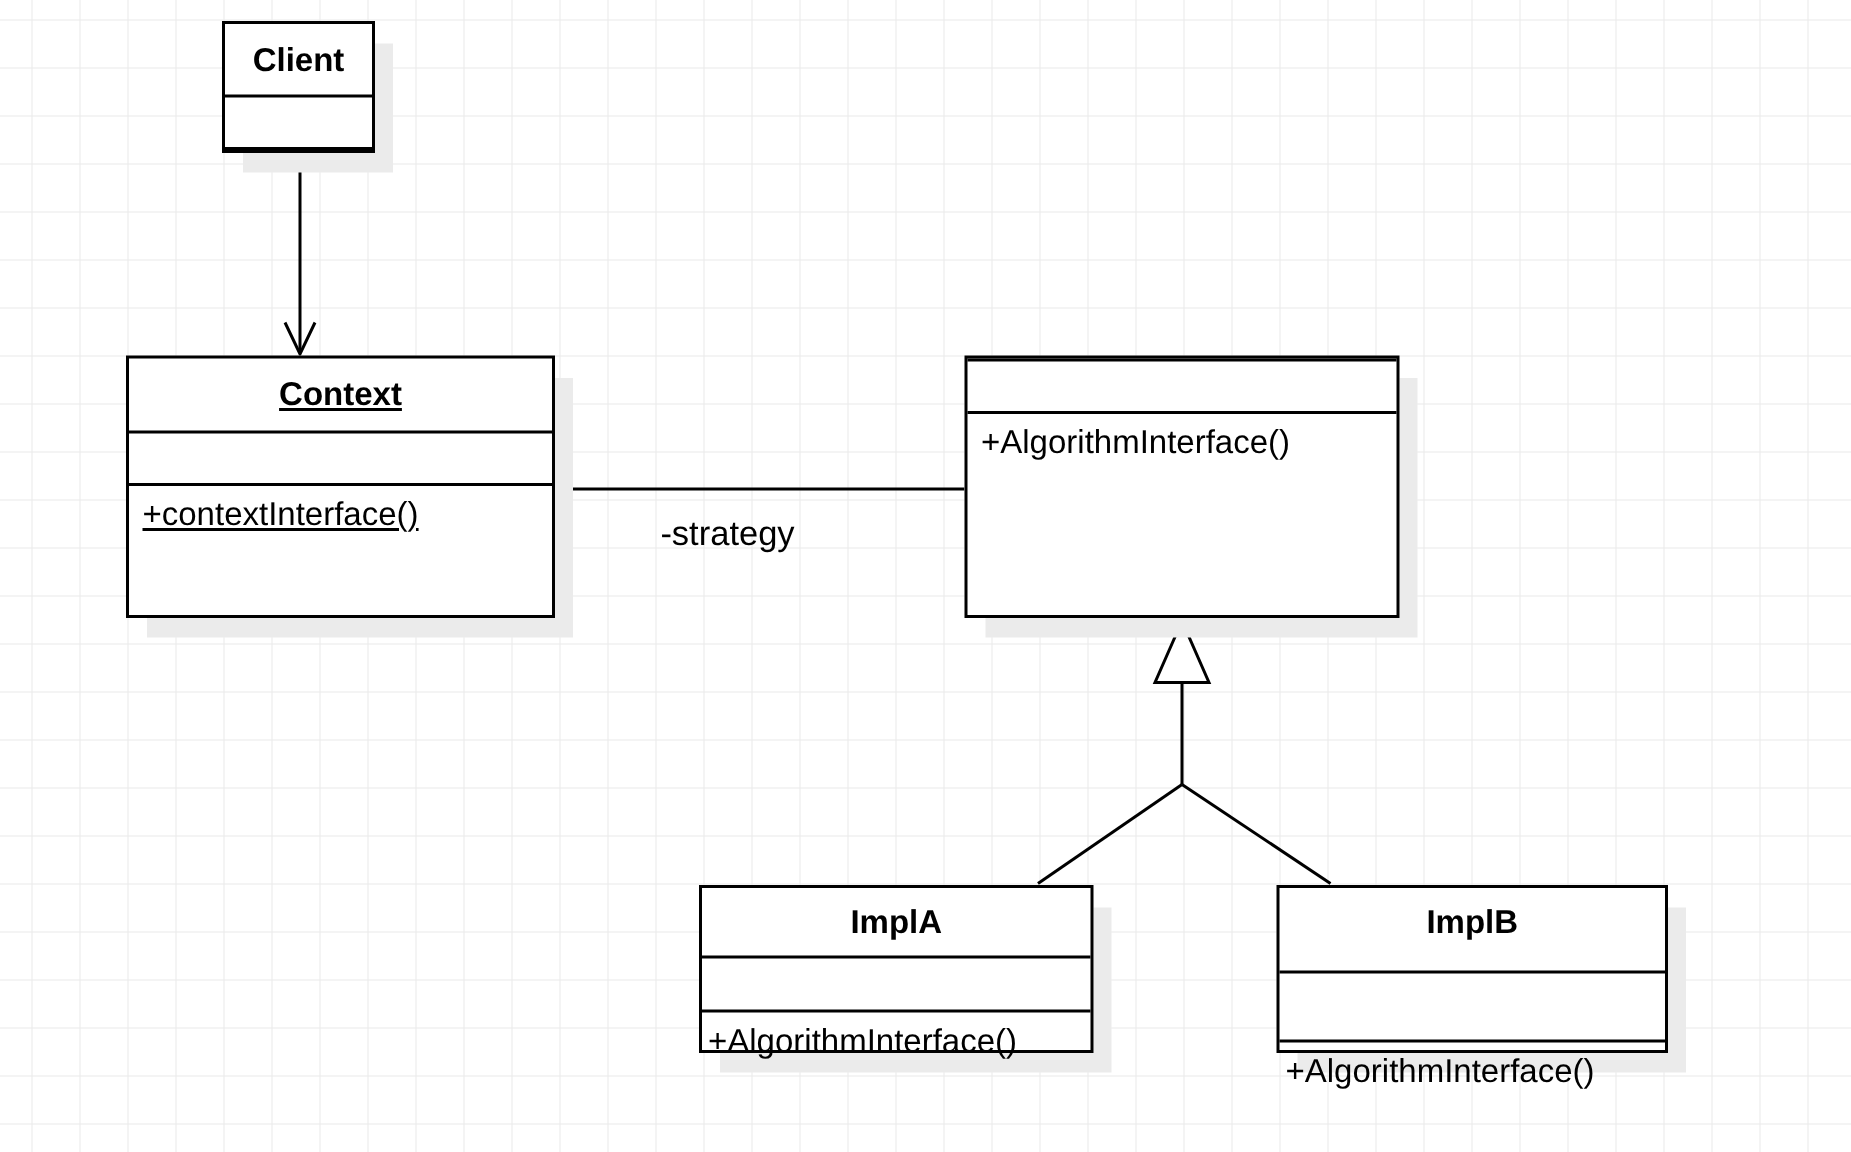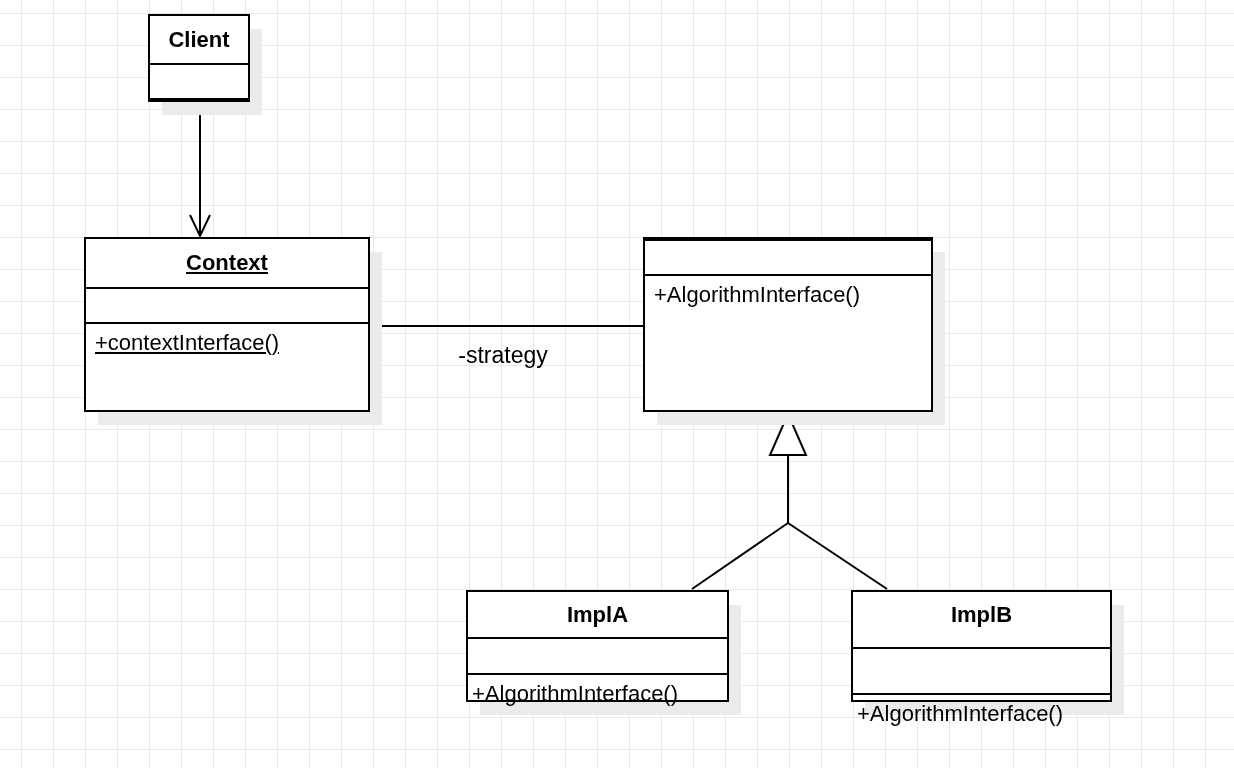--- a/index.html
+++ b/index.html
@@ -113,15 +113,15 @@
   </div>
 
   <div class="uml-class" style="left:851px; top:590px; width:261px; height:112px;gap:10px;">
     <div class="uml-title" style="height:45px;">ImplB</div>
     <div class="uml-attrs" style="height:20px;"></div>
     <div class="uml-methods" style="padding-left:4px;">
       <div>+AlgorithmInterface()</div>
     </div>
   </div>
 
-  <div class="edge-label" style="left:428px; top:342px; width:150px;">-strategy</div>
+  <div class="edge-label" style="left:410px; top:342px; width:150px;">-strategy</div>
 
 </div>
 
 </body></html>

